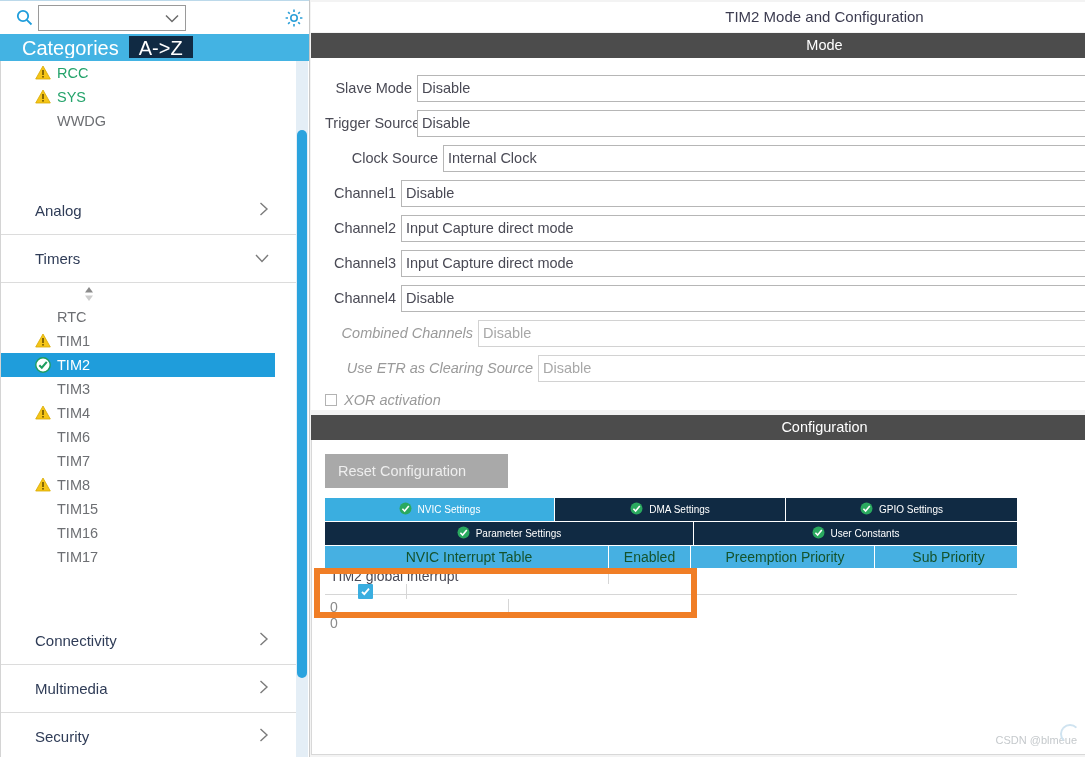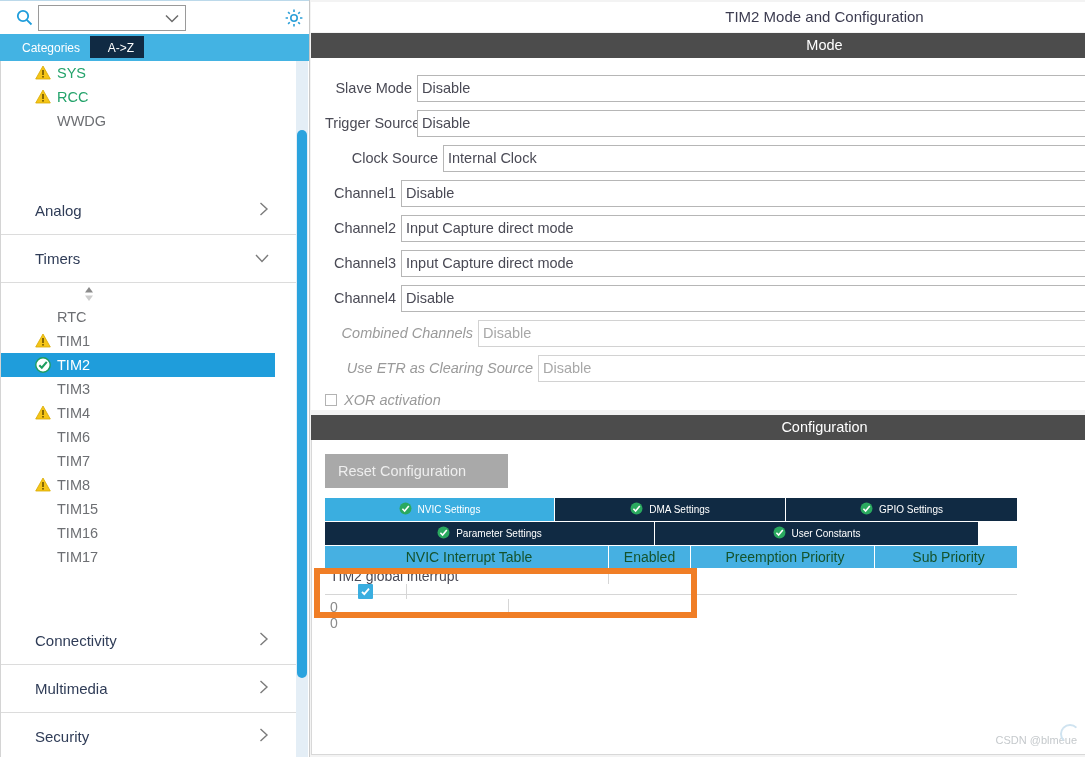--- a/index.html
+++ b/index.html
@@ -94,21 +94,21 @@
     width: 310px;
     height: 26px;
     background: #43b3e3;
     display: flex;
     align-items: flex-end;
   }
   .tab-cat, .tab-az {
     height: 24px;
     line-height: 24px;
     padding: 0 10px;
-    font-size: 12px;
+    font-size: 20px;
     box-sizing: border-box;
     color: #ffffff;
     text-align: right;
   }
   .tab-cat {
     background: #43b3e3;
     margin-left: 12px;
     color: #ffffff;
   }
   .tab-az {
@@ -469,32 +469,32 @@
     <div class="tree">
 
       <div class="leaf has-icon green">
         <span class="warn">
           <svg width="16" height="15" viewBox="0 0 16 15">
               <polygon points="8,1 15.3,14 0.7,14" fill="#f5c518" stroke="#d8a900" stroke-width="0.8"></polygon>
               <rect x="7.2" y="5" width="1.6" height="5" fill="#6b5300"></rect>
               <rect x="7.2" y="11" width="1.6" height="1.6" fill="#6b5300"></rect>
             </svg>
         </span>
-        <span class="lbl">SYS</span>
+        <span class="lbl">RCC</span>
       </div>
 
       <div class="leaf has-icon green">
         <span class="warn">
           <svg width="16" height="15" viewBox="0 0 16 15">
               <polygon points="8,1 15.3,14 0.7,14" fill="#f5c518" stroke="#d8a900" stroke-width="0.8"></polygon>
               <rect x="7.2" y="5" width="1.6" height="5" fill="#6b5300"></rect>
               <rect x="7.2" y="11" width="1.6" height="1.6" fill="#6b5300"></rect>
             </svg>
         </span>
-        <span class="lbl">RCC</span>
+        <span class="lbl">SYS</span>
       </div>
 
       <div class="leaf has-icon">
         <span class="lbl">WWDG</span>
       </div>
 
       <div style="height:54px"></div>
 
       <div class="category">
         <span>Analog</span>
@@ -738,21 +738,21 @@
         <div class="ctab" style="width:231px">
           <span><svg width="13" height="13" viewBox="0 0 13 13">
                 <circle cx="6.5" cy="6.5" r="6" fill="#2aa95f"></circle>
                 <polyline points="3.4,6.8 5.6,9 9.8,4" fill="none" stroke="#ffffff" stroke-width="1.6"></polyline>
               </svg></span>
           <span>GPIO Settings</span>
         </div>
       </div>
 
       <div class="tabrow tabrow2">
-        <div class="ctab" style="width:330px">
+        <div class="ctab" style="width:369px">
           <span><svg width="13" height="13" viewBox="0 0 13 13">
                 <circle cx="6.5" cy="6.5" r="6" fill="#2aa95f"></circle>
                 <polyline points="3.4,6.8 5.6,9 9.8,4" fill="none" stroke="#ffffff" stroke-width="1.6"></polyline>
               </svg></span>
           <span>Parameter Settings</span>
         </div>
         <div class="ctab" style="width:323px">
           <span><svg width="13" height="13" viewBox="0 0 13 13">
                 <circle cx="6.5" cy="6.5" r="6" fill="#2aa95f"></circle>
                 <polyline points="3.4,6.8 5.6,9 9.8,4" fill="none" stroke="#ffffff" stroke-width="1.6"></polyline>

